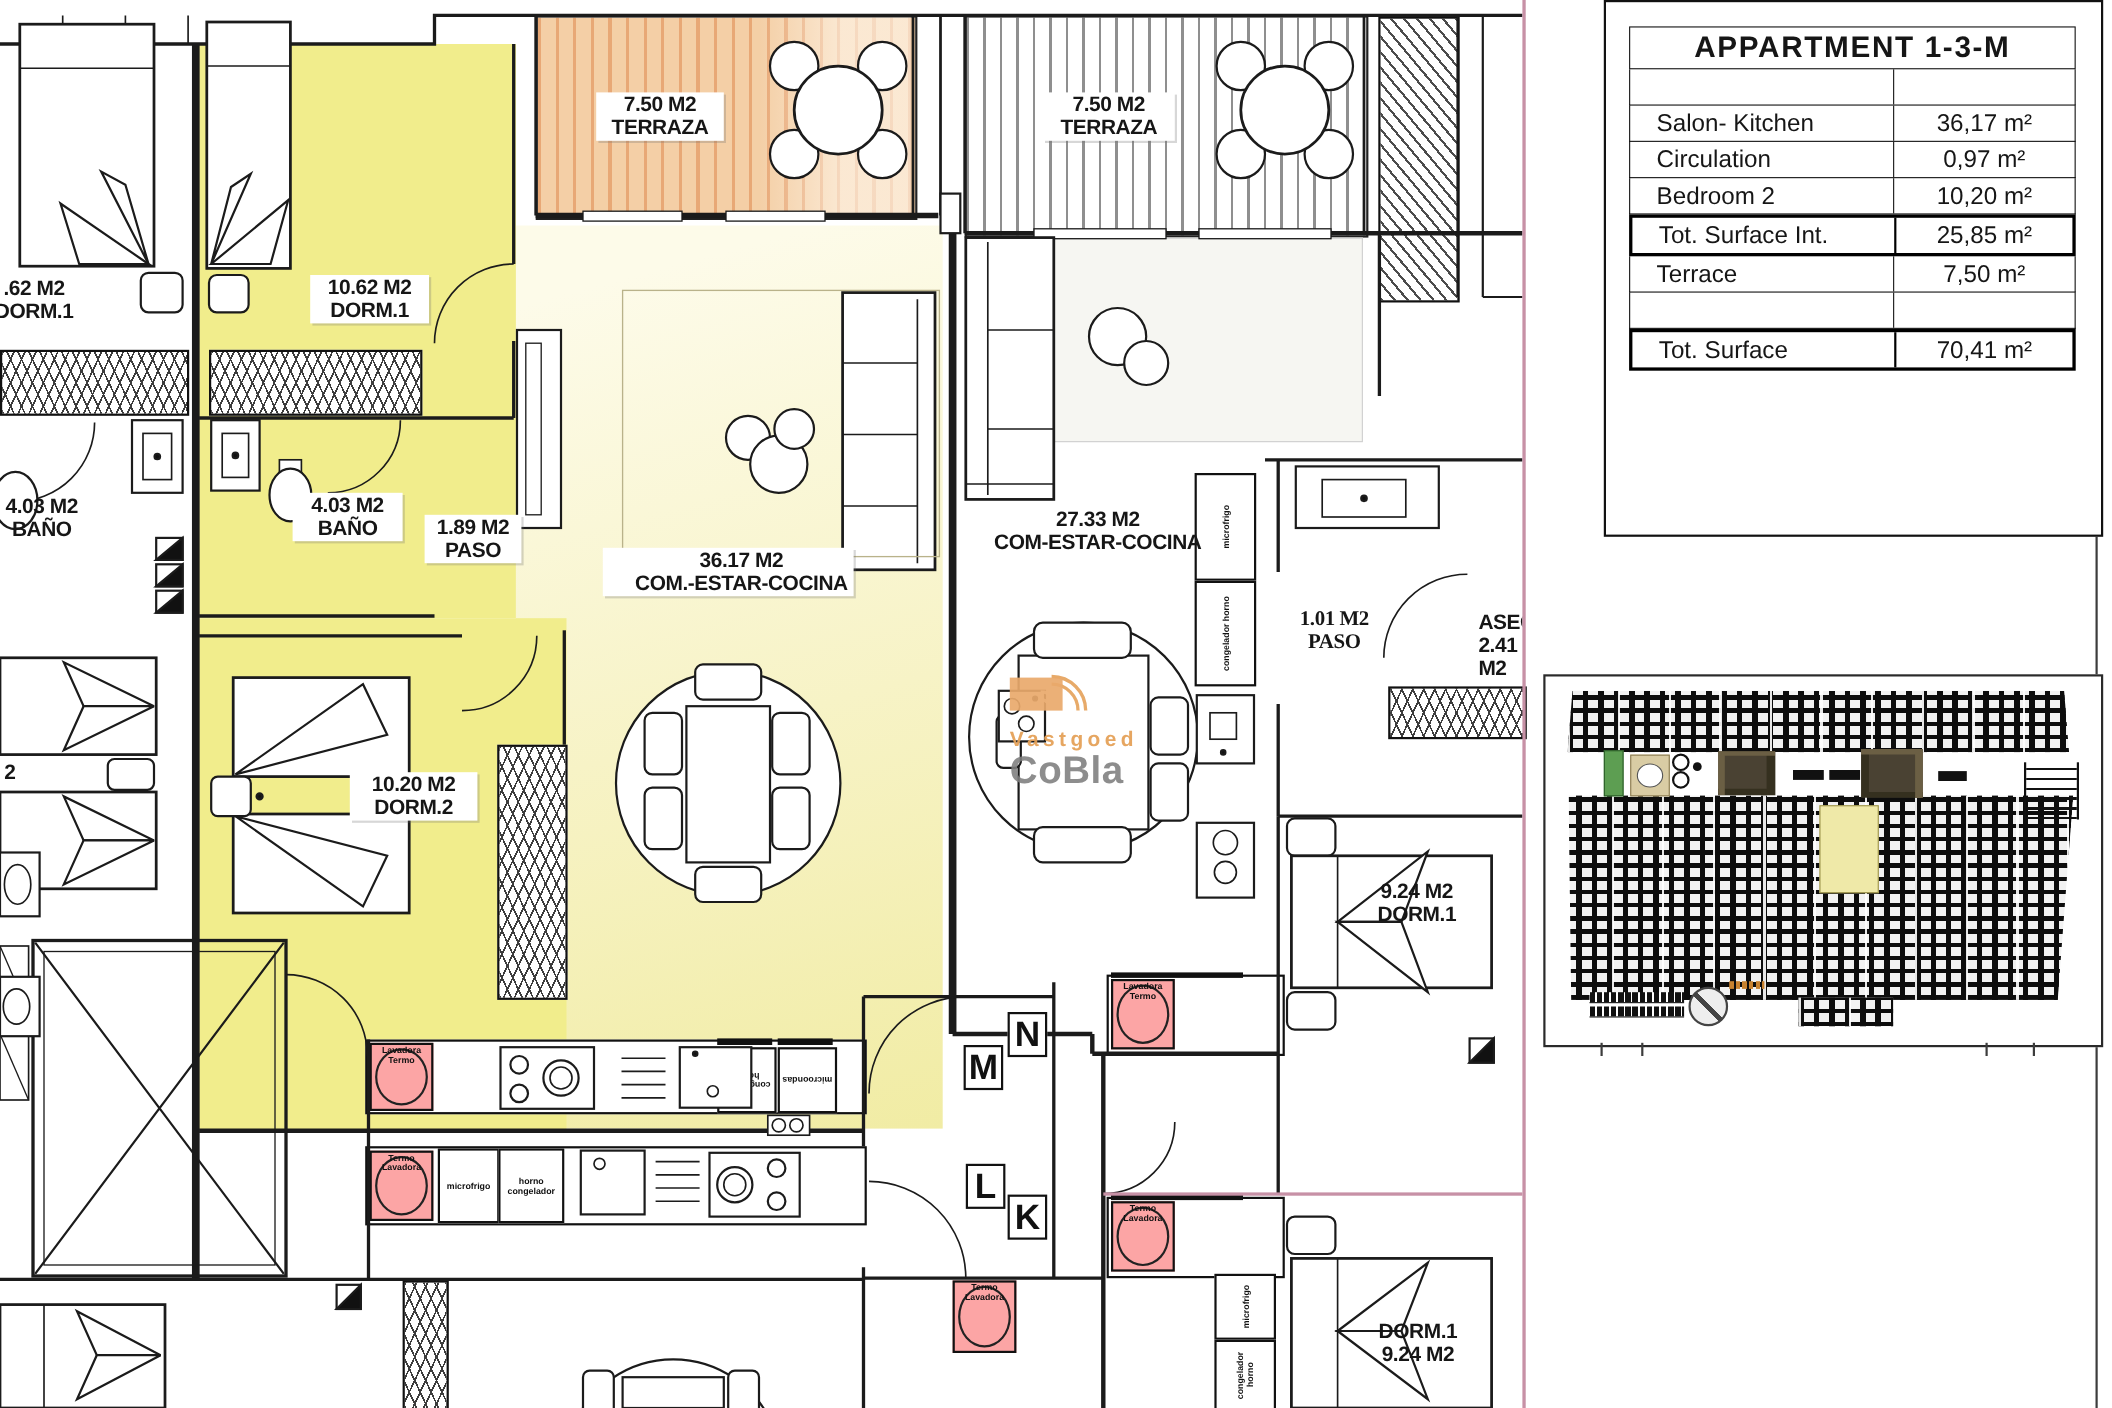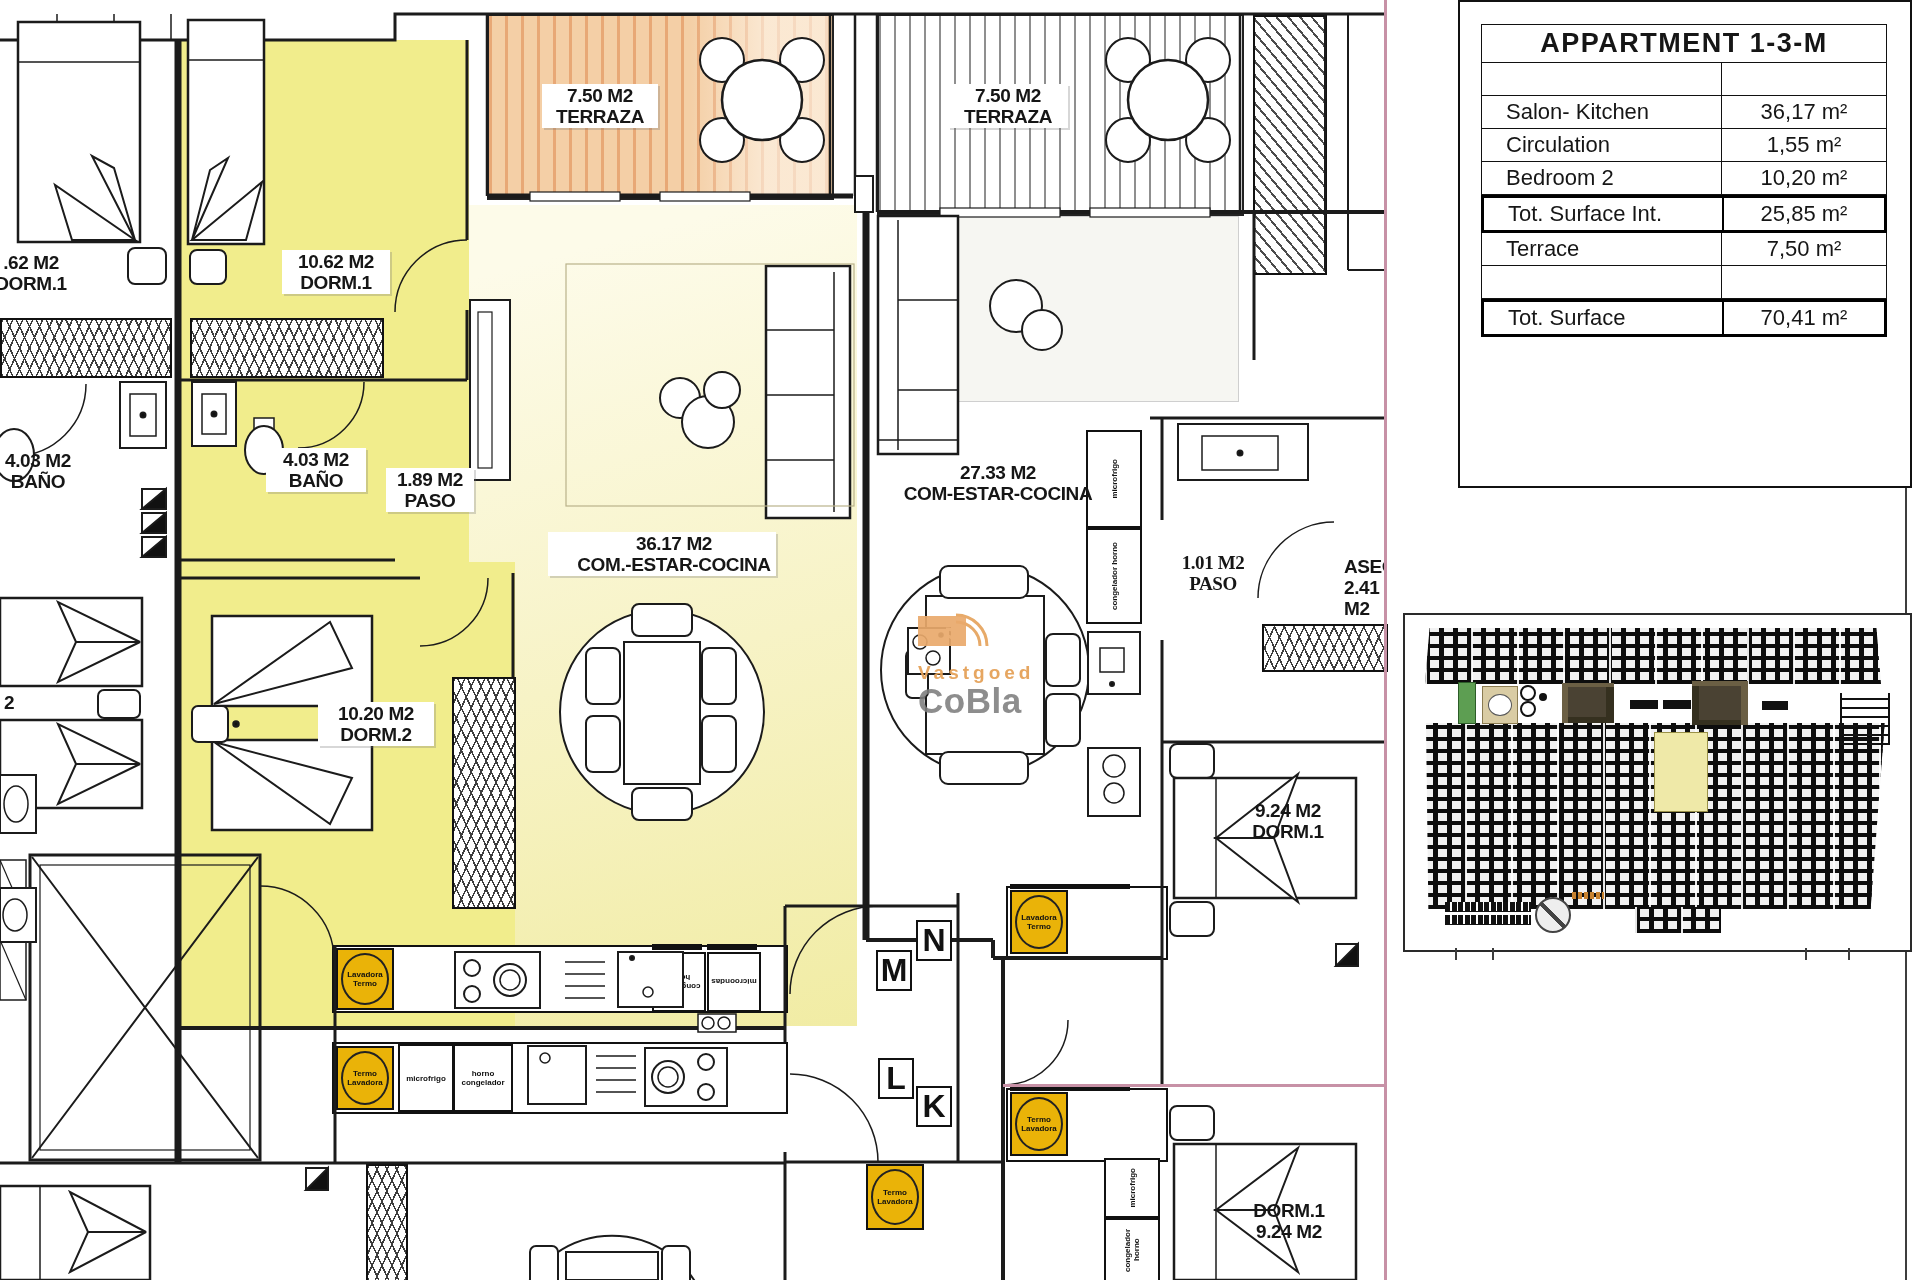--- a/index.html
+++ b/index.html
@@ -27,21 +27,21 @@
        background-image:repeating-linear-gradient(65deg,#3c3c3c 0 1.5px,transparent 1.5px 9px),
                         repeating-linear-gradient(115deg,#3c3c3c 0 1.5px,transparent 1.5px 9px);}
   .rug{position:absolute;background:#f6f6f2;border:1.5px solid #cfcfcf;}
   
   .counter{position:absolute;border:2px solid #111;background:#fff;}
   .cab{position:absolute;border:2px solid #111;background:#fff;font-size:8px;line-height:9px;
        font-weight:bold;display:flex;align-items:center;justify-content:center;text-align:center;
        white-space:pre-line;color:#111;overflow:hidden;}
   .rot180{transform:rotate(180deg);}
   .vert{writing-mode:vertical-rl;transform:rotate(180deg);}
-  .washer{position:absolute;border:2px solid #111;background:#eab308;display:flex;align-items:center;
+  .washer{position:absolute;border:2px solid #111;background:#fca5a5;display:flex;
        justify-content:center;text-align:center;font-size:8px;line-height:9px;font-weight:bold;
        white-space:pre-line;color:#111;}
   .washer::before{content:"";position:absolute;inset:3px;border:2px solid #222;border-radius:50%;}
   .washer span{position:relative;z-index:1;}
   .blackbar{position:absolute;background:#111;}
   
   .pink{position:absolute;background:#C791A6;}
   .frameline{position:absolute;background:#3d3d3d;}
   
   .card{position:absolute;left:1458px;top:0px;width:450px;height:484px;border:2px solid #111;background:#fff;}
@@ -365,21 +365,21 @@
   <div class="lblp" style="left:-10px;top:252px;width:82px;">.62 M2
 DORM.1</div>
   <div class="lbl" style="left:282px;top:250px;width:100px;">10.62 M2
 DORM.1</div>
   <div class="lblp" style="left:-8px;top:450px;width:92px;">4.03 M2
 BAÑO</div>
   <div class="lbl" style="left:266px;top:448px;width:92px;">4.03 M2
 BAÑO</div>
   <div class="lbl" style="left:386px;top:468px;width:80px;">1.89 M2
 PASO</div>
-  <div class="lbl" style="left:548px;top:532px;width:196px;padding-left:28px;">36.17 M2
+  <div class="lbl" style="left:548px;top:498px;width:196px;padding-left:28px;">36.17 M2
 COM.-ESTAR-COCINA</div>
   <div class="lbl" style="left:318px;top:702px;width:108px;">10.20 M2
 DORM.2</div>
   <div class="lblp" style="left:-4px;top:692px;width:26px;">2</div>
   <div class="lblp" style="left:888px;top:462px;width:220px;">27.33 M2
 COM-ESTAR-COCINA</div>
   <div class="lblp" style="left:1174px;top:552px;width:78px;font-family:Liberation Serif, serif;">1.01 M2
 PASO</div>
   <div class="lblp" style="left:1344px;top:556px;width:40px;overflow:hidden;text-align:left;">ASEO
 2.41 M2</div>
@@ -402,21 +402,21 @@
       <div class="trow">
           <div class="tcell-l"></div>
           <div class="tcell-v"></div>
         </div>
       <div class="trow">
           <div class="tcell-l">Salon- Kitchen</div>
           <div class="tcell-v">36,17 m²</div>
         </div>
       <div class="trow">
           <div class="tcell-l">Circulation</div>
-          <div class="tcell-v">1,55 m²</div>
+          <div class="tcell-v">0,97 m²</div>
         </div>
       <div class="trow">
           <div class="tcell-l">Bedroom 2</div>
           <div class="tcell-v">10,20 m²</div>
         </div>
       <div class="trow bold">
           <div class="tcell-l">Tot. Surface Int.</div>
           <div class="tcell-v">25,85 m²</div>
         </div>
       <div class="trow">

